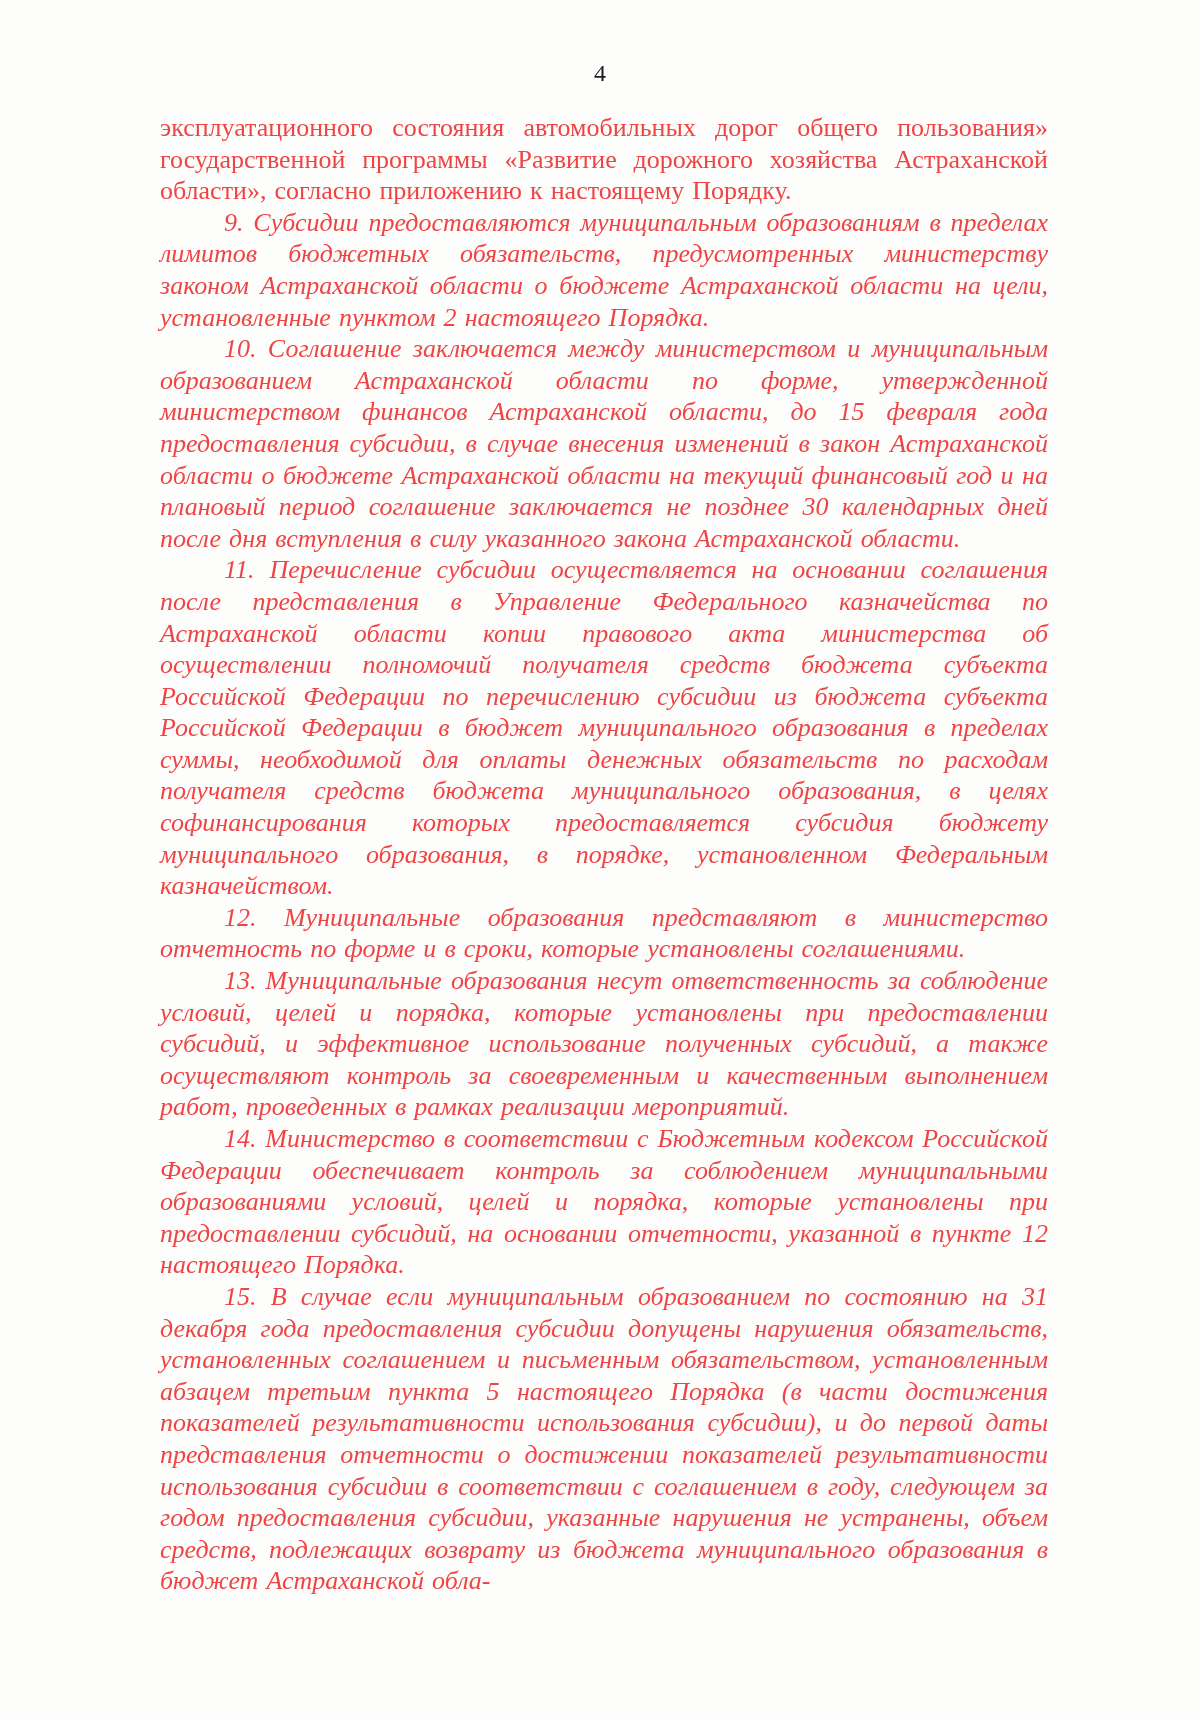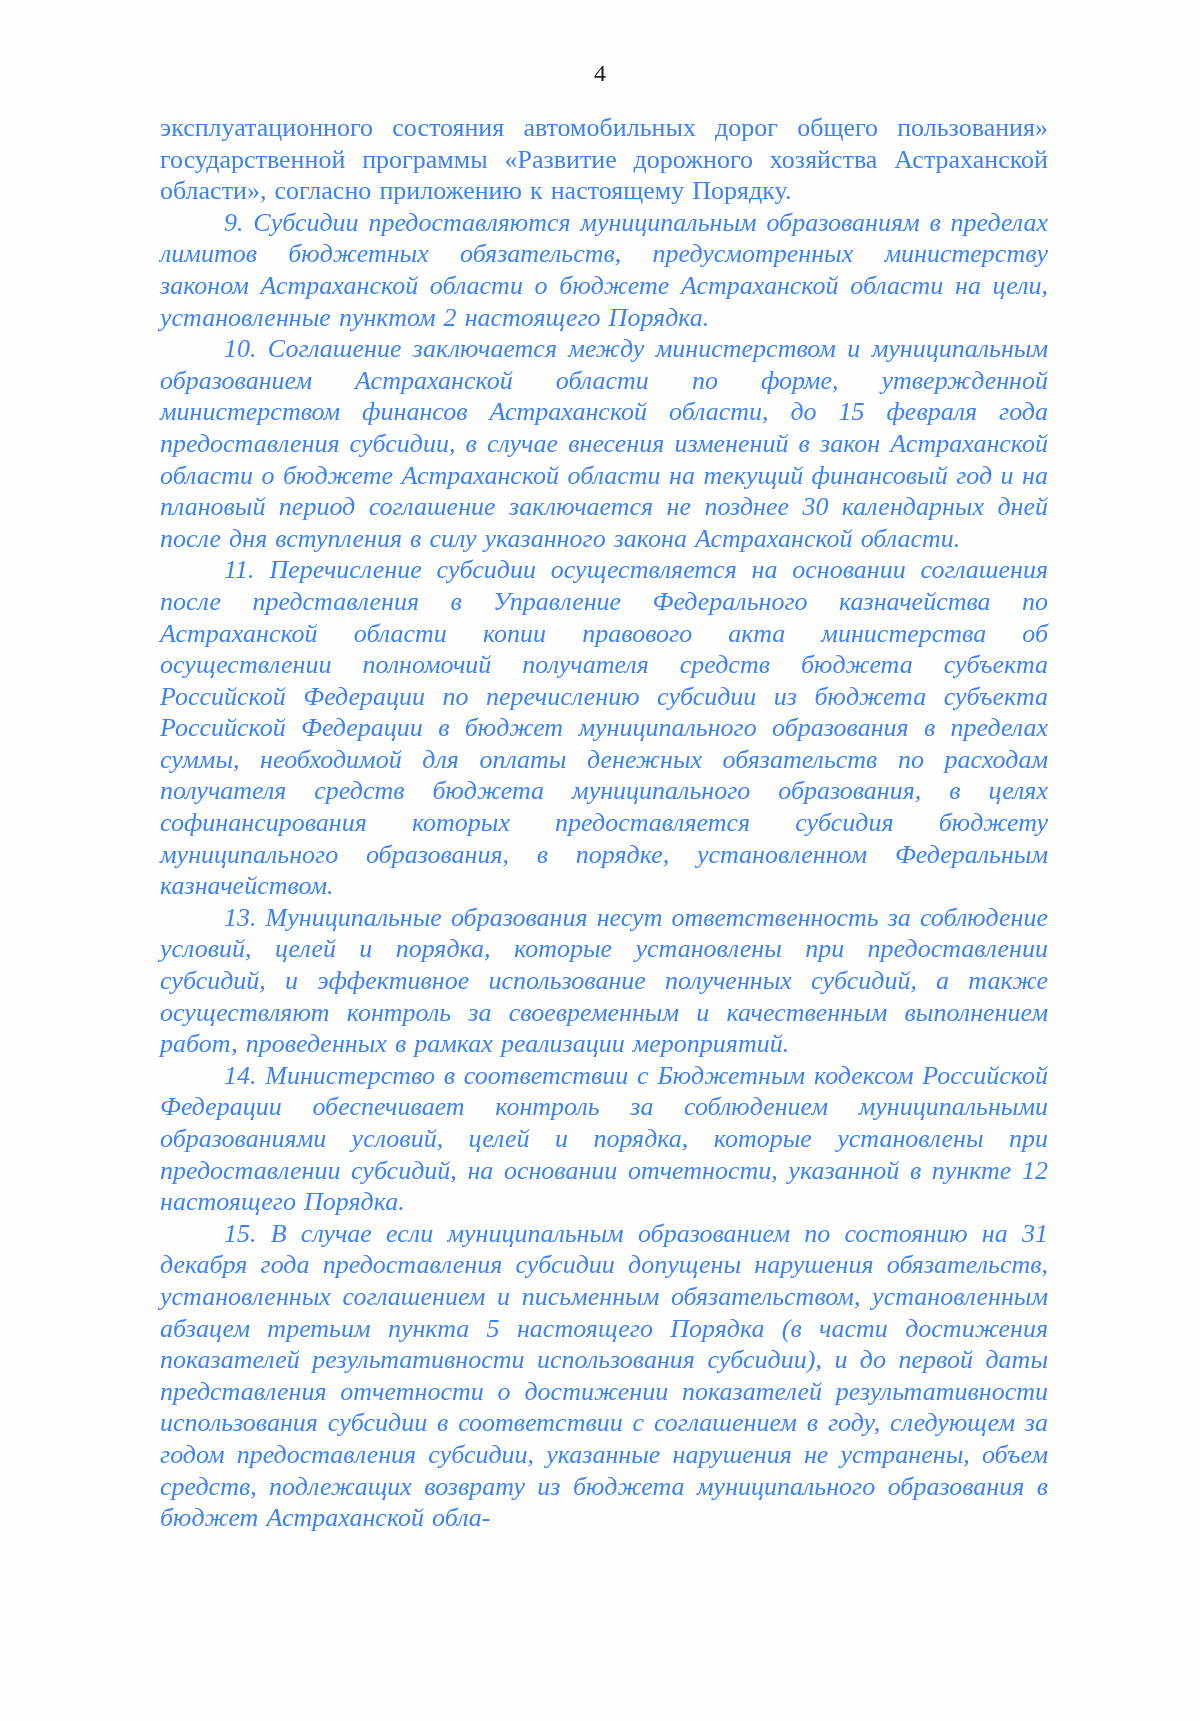--- a/index.html
+++ b/index.html
@@ -33,21 +33,21 @@
     color: #1c1c1c;
   }
   .doc-body {
     position: absolute;
     top: 112px;
     left: 160px;
     width: 888px;
     font-size: 26px;
     line-height: 31.6px;
     text-align: justify;
-    color: #3b82f6;
+    color: #ef4444;
     word-spacing: 0.06em;
   }
   p.para {
     margin: 0;
     padding: 0;
   }
   p.para.indent {
     text-indent: 64px;
     font-style: italic;
   }
@@ -55,17 +55,18 @@
 </head>
 <body>
 
 <div class="page">
   <div class="page-number">4</div>
   <div class="doc-body">
       <p class="para">эксплуатационного состояния автомобильных дорог общего пользования» государственной программы «Развитие дорожного хозяйства Астраханской области», согласно приложению к настоящему Порядку.</p>
       <p class="para indent">9. Субсидии предоставляются муниципальным образованиям в пределах лимитов бюджетных обязательств, предусмотренных министерству законом Астраханской области о бюджете Астраханской области на цели, установленные пунктом 2 настоящего Порядка.</p>
       <p class="para indent">10. Соглашение заключается между министерством и муниципальным образованием Астраханской области по форме, утвержденной министерством финансов Астраханской области, до 15 февраля года предоставления субсидии, в случае внесения изменений в закон Астраханской области о бюджете Астраханской области на текущий финансовый год и на плановый период соглашение заключается не позднее 30 календарных дней после дня вступления в силу указанного закона Астраханской области.</p>
       <p class="para indent">11. Перечисление субсидии осуществляется на основании соглашения после представления в Управление Федерального казначейства по Астраханской области копии правового акта министерства об осуществлении полномочий получателя средств бюджета субъекта Российской Федерации по перечислению субсидии из бюджета субъекта Российской Федерации в бюджет муниципального образования в пределах суммы, необходимой для оплаты денежных обязательств по расходам получателя средств бюджета муниципального образования, в целях софинансирования которых предоставляется субсидия бюджету муниципального образования, в порядке, установленном Федеральным казначейством.</p>
+      <p class="para indent">12. Муниципальные образования представляют в министерство отчетность по форме и в сроки, которые установлены соглашениями.</p>
       <p class="para indent">13. Муниципальные образования несут ответственность за соблюдение условий, целей и порядка, которые установлены при предоставлении субсидий, и эффективное использование полученных субсидий, а также осуществляют контроль за своевременным и качественным выполнением работ, проведенных в рамках реализации мероприятий.</p>
       <p class="para indent">14. Министерство в соответствии с Бюджетным кодексом Российской Федерации обеспечивает контроль за соблюдением муниципальными образованиями условий, целей и порядка, которые установлены при предоставлении субсидий, на основании отчетности, указанной в пункте 12 настоящего Порядка.</p>
       <p class="para indent">15. В случае если муниципальным образованием по состоянию на 31 декабря года предоставления субсидии допущены нарушения обязательств, установленных соглашением и письменным обязательством, установленным абзацем третьим пункта 5 настоящего Порядка (в части достижения показателей результативности использования субсидии), и до первой даты представления отчетности о достижении показателей результативности использования субсидии в соответствии с соглашением в году, следующем за годом предоставления субсидии, указанные нарушения не устранены, объем средств, подлежащих возврату из бюджета муниципального образования в бюджет Астраханской обла-</p>
     </div>
 </div>
 
 </body></html>

